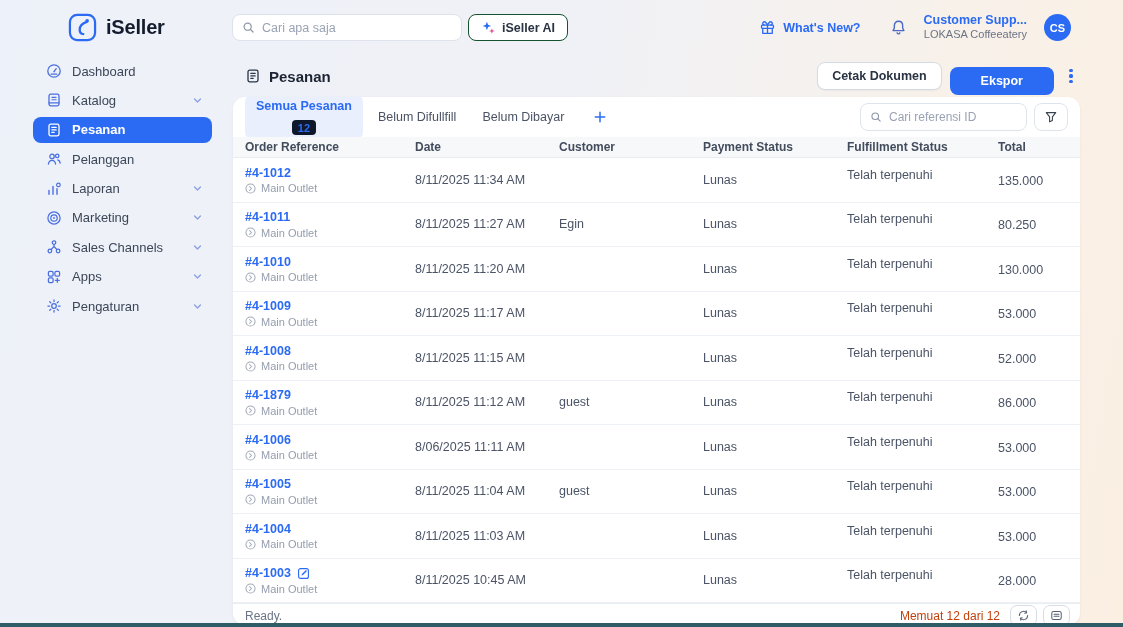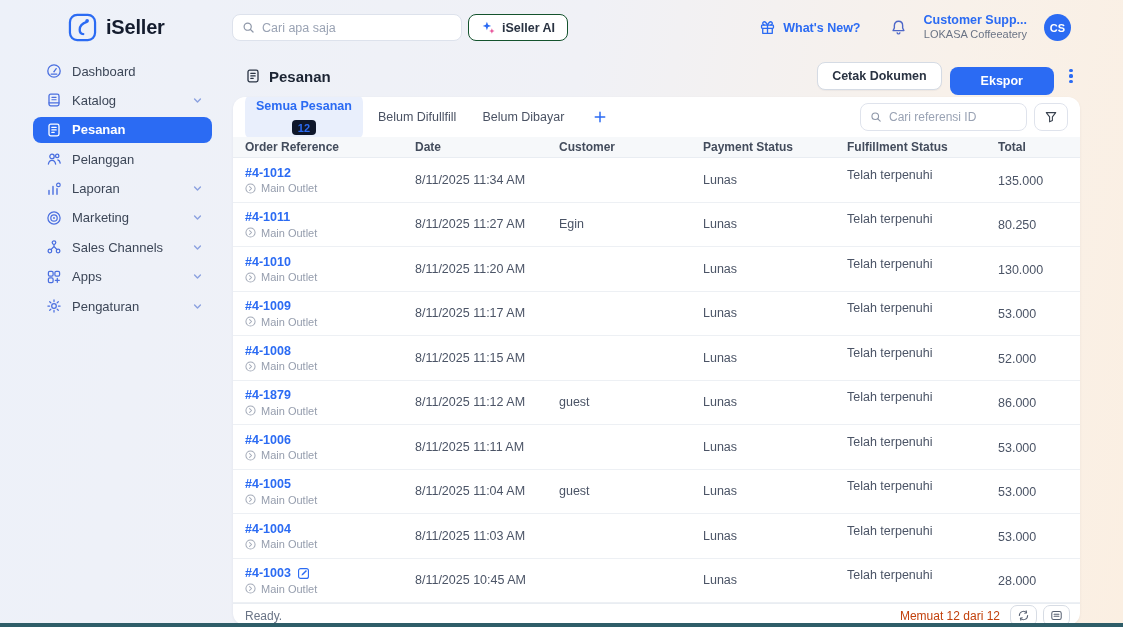--- a/index.html
+++ b/index.html
@@ -495,21 +495,21 @@
               <div class="outlet">
                 <span class="o-ic">
                   <svg viewBox="0 0 12 12" fill="none" stroke="currentColor" stroke-width="1.1" stroke-linecap="round" stroke-linejoin="round">
                     <rect x="1" y="1" width="10" height="10" rx="5"></rect>
                     <path d="M5 3.9 7.2 6 5 8.1"></path>
                   </svg>
                 </span>
                 <span>Main Outlet</span>
               </div>
             </div>
-            <div class="cell">8/11/2025 11:11 AM</div>
+            <div class="cell">8/06/2025 11:11 AM</div>
             <div class="cell"></div>
             <div class="cell">Lunas</div>
             <div class="cell c-fulfill">Telah terpenuhi</div>
             <div class="cell c-total">53.000</div>
           </div>
           <div class="t-row grid-cols">
             <div class="c-ref">
               <div class="ref-line">
                 <a class="ref-link" href="#">#4-1005</a>
               </div>

